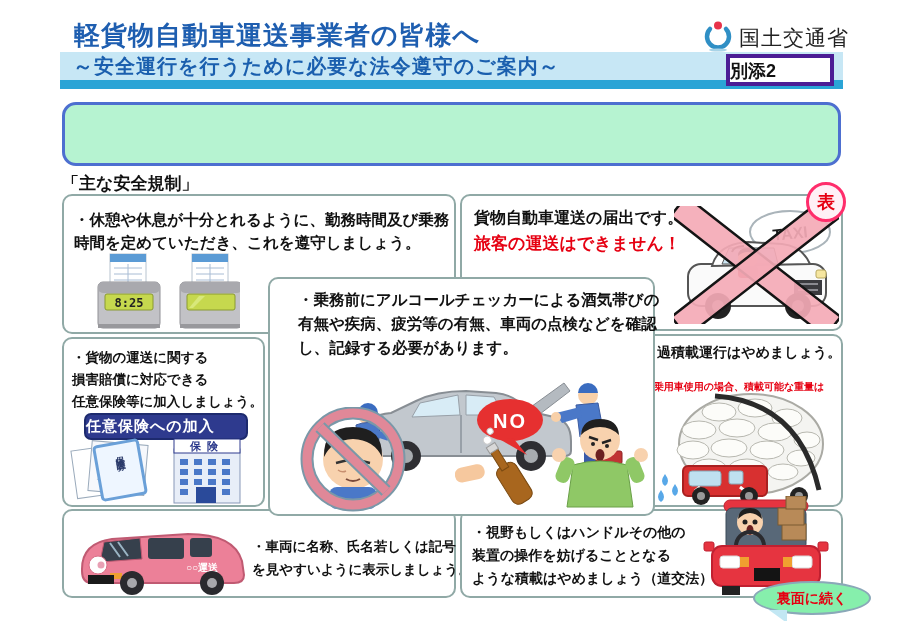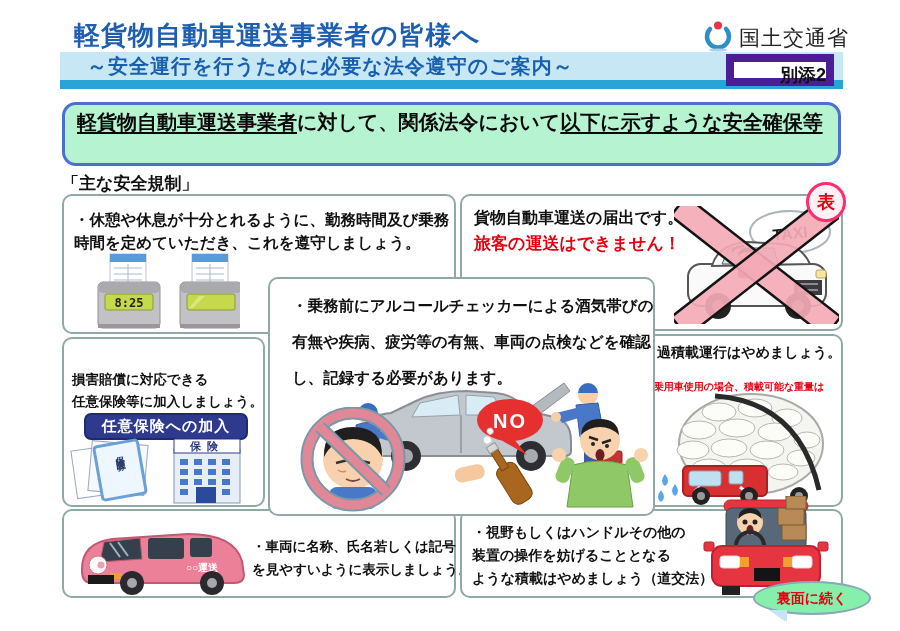--- a/index.html
+++ b/index.html
@@ -4,24 +4,24 @@
 <style>
   html,body{margin:0;padding:0;background:#fff;}
   .page{position:relative;width:900px;height:621px;background:#fff;overflow:hidden;
         font-family:"Liberation Sans",sans-serif;color:#111;}
   .abs{position:absolute;}
   
   .title{left:74px;top:18px;font-size:26px;font-weight:bold;color:#1e5eb0;letter-spacing:1px;}
   .logo{left:703px;top:20px;display:flex;align-items:flex-end;gap:6px;}
   .logo-text{font-size:21px;color:#222;letter-spacing:1px;}
   .band{left:60px;top:52px;width:783px;height:28px;background:#c7e7f5;}
-  .band-text{padding-left:27px;line-height:28px;font-size:20px;font-weight:bold;color:#1a5fae;letter-spacing:1px;}
+  .band-text{padding-left:13px;line-height:28px;font-size:20px;font-weight:bold;color:#1a5fae;letter-spacing:1px;}
   .stripe{left:60px;top:80px;width:783px;height:9px;background:#2aa4d6;}
-  .attach{left:726px;top:54px;width:108px;height:32px;background:#fff;border:8px solid #4c1d95;
-          box-sizing:border-box;text-align:right;line-height:26px;font-size:18px;font-weight:bold;z-index:5;}
+  .attach{left:726px;top:54px;width:108px;height:32px;background:#fff;border:4px solid #4c1d95;
+          box-sizing:border-box;text-align:left;line-height:26px;font-size:18px;font-weight:bold;z-index:5;}
   
   .notice{left:62px;top:102px;width:779px;height:64px;box-sizing:border-box;background:#b6f3d1;
           border:3px solid #4d6fd0;border-radius:14px;padding:3px 0 0 12px;
           font-size:20px;font-weight:bold;line-height:28px;color:#0a0a0a;}
   .u{text-decoration:underline;text-underline-offset:3px;text-decoration-thickness:2px;}
   .heading{left:62px;top:172px;font-size:17px;font-weight:bold;}
   .front-badge{left:806px;top:182px;width:40px;height:40px;box-sizing:border-box;border:3px solid #ff2d6b;
           border-radius:50%;background:#fff0f6;color:#e60012;font-size:18px;font-weight:bold;
           text-align:center;line-height:34px;z-index:6;}
   
@@ -30,25 +30,25 @@
   .p-note{left:460px;top:194px;width:383px;height:137px;}
   .p-alc{left:268px;top:277px;width:387px;height:239px;z-index:2;}
   .p-ins{left:62px;top:337px;width:203px;height:170px;}
   .p-ovl{left:635px;top:334px;width:208px;height:173px;}
   .p-veh{left:62px;top:509px;width:394px;height:89px;}
   .p-load{left:460px;top:509px;width:383px;height:89px;}
   .ptext{position:absolute;font-weight:bold;}
   .rest-text{left:10px;top:12px;width:378px;font-size:15.5px;line-height:23px;}
   .note-l1{left:12px;top:12px;font-size:16px;}
   .note-l2{left:12px;top:36px;font-size:17px;color:#e60012;}
-  .alc-text{left:22px;top:9px;width:372px;font-size:15.5px;line-height:36px;}
+  .alc-text{left:28px;top:9px;width:372px;font-size:15.5px;line-height:24px;}
   .ins-line{left:8px;font-size:13.5px;line-height:22px;white-space:nowrap;}
   .ins-badge{left:20px;top:74px;width:164px;height:27px;background:#2e3a8e;border:2px solid #1d2a6e;
              box-sizing:border-box;border-radius:7px;color:#fff;font-size:15px;font-weight:bold;
-             text-align:center;line-height:22px;letter-spacing:1px;}
+             line-height:22px;letter-spacing:1px;}
   .cert-label{left:48px;top:110px;writing-mode:vertical-rl;font-size:9px;font-weight:bold;color:#2a3a6a;
               transform:rotate(-9deg);letter-spacing:2px;}
   .ovl-title{left:6px;top:8px;font-size:14px;white-space:nowrap;}
   .ovl-note{left:0;top:44px;width:100%;text-align:center;color:#e60012;font-size:10px;line-height:13px;}
   .veh-line{left:188px;font-size:13.5px;line-height:23px;white-space:nowrap;}
   .load-line{left:10px;font-size:14px;line-height:23px;white-space:nowrap;}
   
   .bubble{left:753px;top:581px;width:118px;height:34px;background:#86efac;border:2px solid #8aa8b8;
           box-sizing:border-box;border-radius:50%;z-index:4;text-align:center;line-height:30px;
           color:#e60012;font-size:14px;font-weight:bold;}
@@ -75,21 +75,20 @@
     <span class="logo-text">国土交通省</span>
   </div>
 
   <div class="abs band">
     <div class="band-text">～安全運行を行うために必要な法令遵守のご案内～</div>
   </div>
   <div class="abs stripe"></div>
   <div class="abs attach">別添2</div>
 
   <div class="abs notice">
-    <div><span class="u">軽貨物自動車運送事業者</span><span>に対して、関係法令において</span><span class="u">以下に示すような安全確保等</span></div>
   </div>
 
   <div class="abs heading">「主な安全規制」</div>
   <div class="abs front-badge">表</div>
 
   <div class="panel p-rest">
     <div class="ptext rest-text">・休憩や休息が十分とれるように、勤務時間及び乗務時間を定めていただき、これを遵守しましょう。</div>
     <div class="abs" style="left:26px;top:56px;">
       <svg width="150" height="82" viewBox="0 0 150 82">
         <g>
@@ -209,20 +208,21 @@
         <path d="M118 70 Q145 62 172 70 L178 112 L112 112 Z" fill="#8fc866" stroke="#6aa048"></path>
         <rect x="103" y="62" width="14" height="26" rx="6" fill="#8fc866" transform="rotate(22 110 75)"></rect>
         <rect x="173" y="62" width="14" height="26" rx="6" fill="#8fc866" transform="rotate(-22 180 75)"></rect>
         <circle cx="104" cy="60" r="7" fill="#f8d2ae"></circle>
         <circle cx="186" cy="60" r="7" fill="#f8d2ae"></circle>
       </svg>
     </div>
   </div>
 
   <div class="panel p-ins">
+    <div class="ptext ins-line" style="top:8px;">・貨物の運送に関する</div>
     <div class="ptext ins-line" style="top:30px;">損害賠償に対応できる</div>
     <div class="ptext ins-line" style="top:52px;">任意保険等に加入しましょう。</div>
     <div class="abs ins-badge">任意保険への加入</div>
     <div class="abs" style="left:6px;top:96px;font-family:Liberation Mono, monospace;">
       <svg width="188" height="70" viewBox="0 0 188 70">
         <rect x="4" y="12" width="56" height="48" fill="#fff" stroke="#9aaabb" transform="rotate(-8 32 36)"></rect>
         <rect x="20" y="8" width="56" height="50" fill="#f6f8fc" stroke="#9aaabb" transform="rotate(5 48 33)"></rect>
         <path d="M28 22 h36 M28 30 h36 M28 38 h36 M28 46 h36" stroke="#b8c4d4" transform="rotate(5 48 33)"></path>
         <rect x="28" y="8" width="44" height="54" rx="3" fill="#eef6ff" stroke="#6aa0d8" stroke-width="3" transform="rotate(-10 50 35)"></rect>
         <rect x="104" y="14" width="66" height="54" fill="#e8eef8" stroke="#8898b8"></rect>

